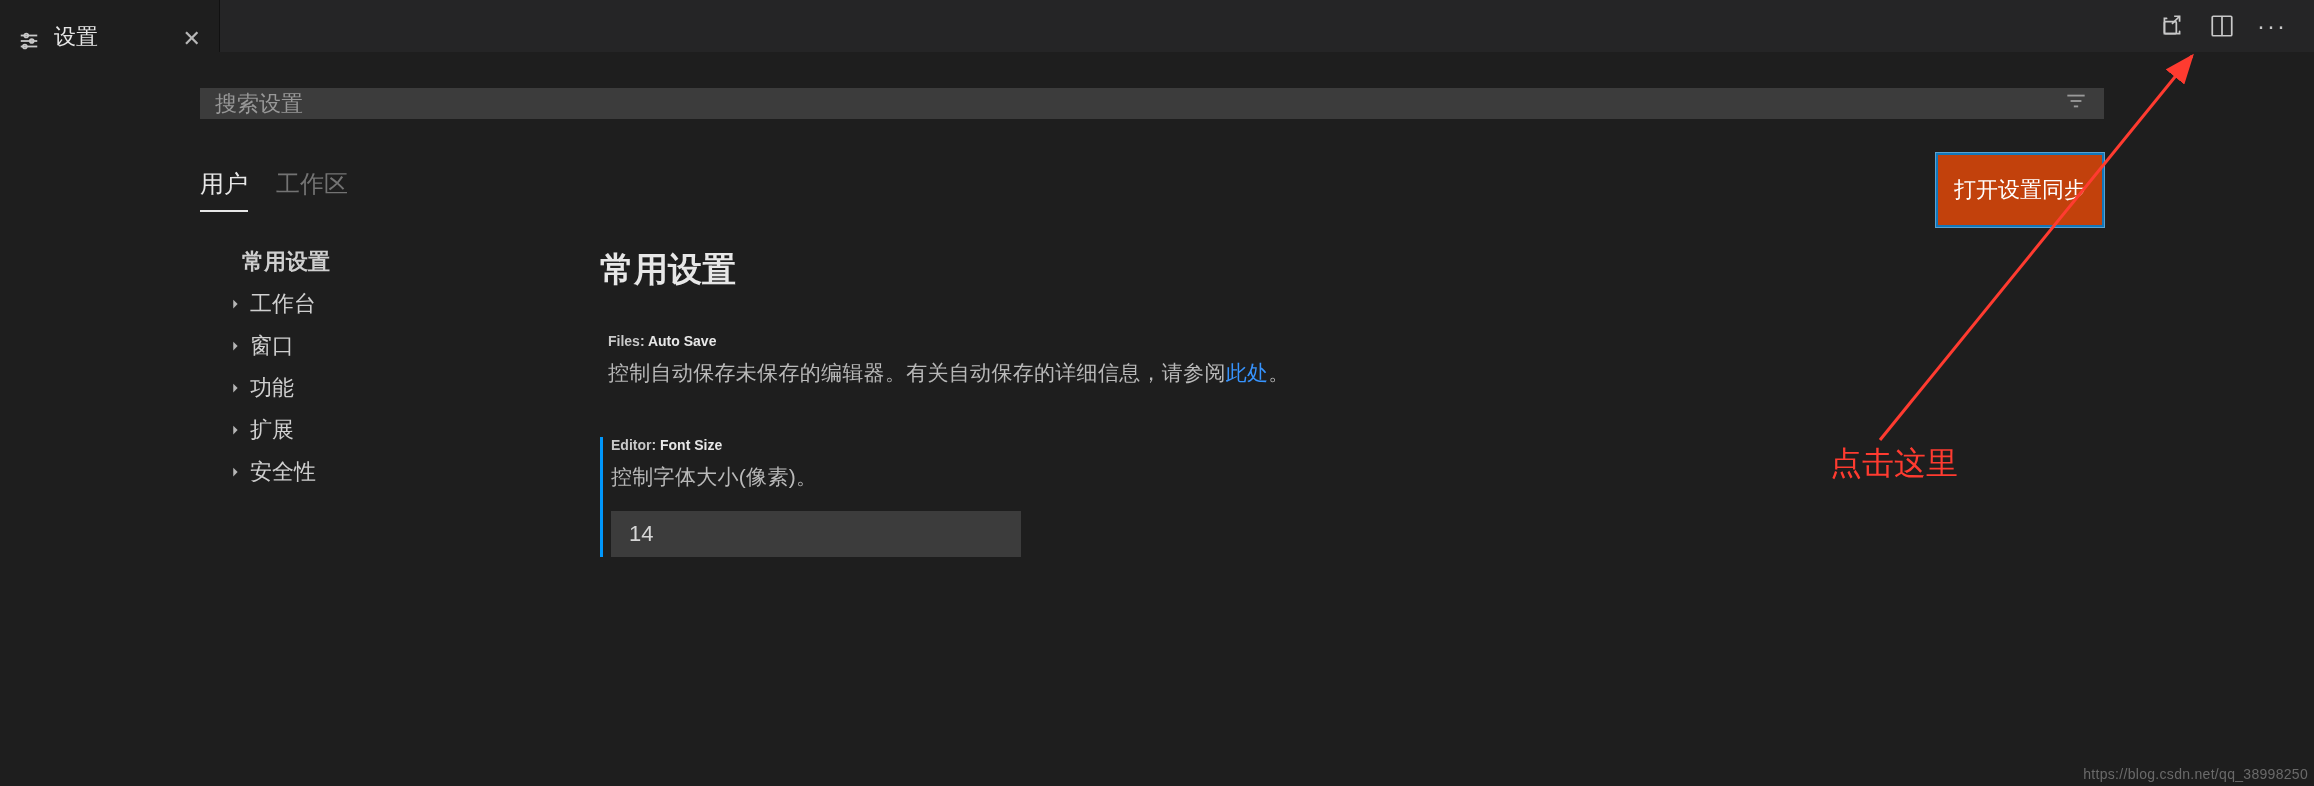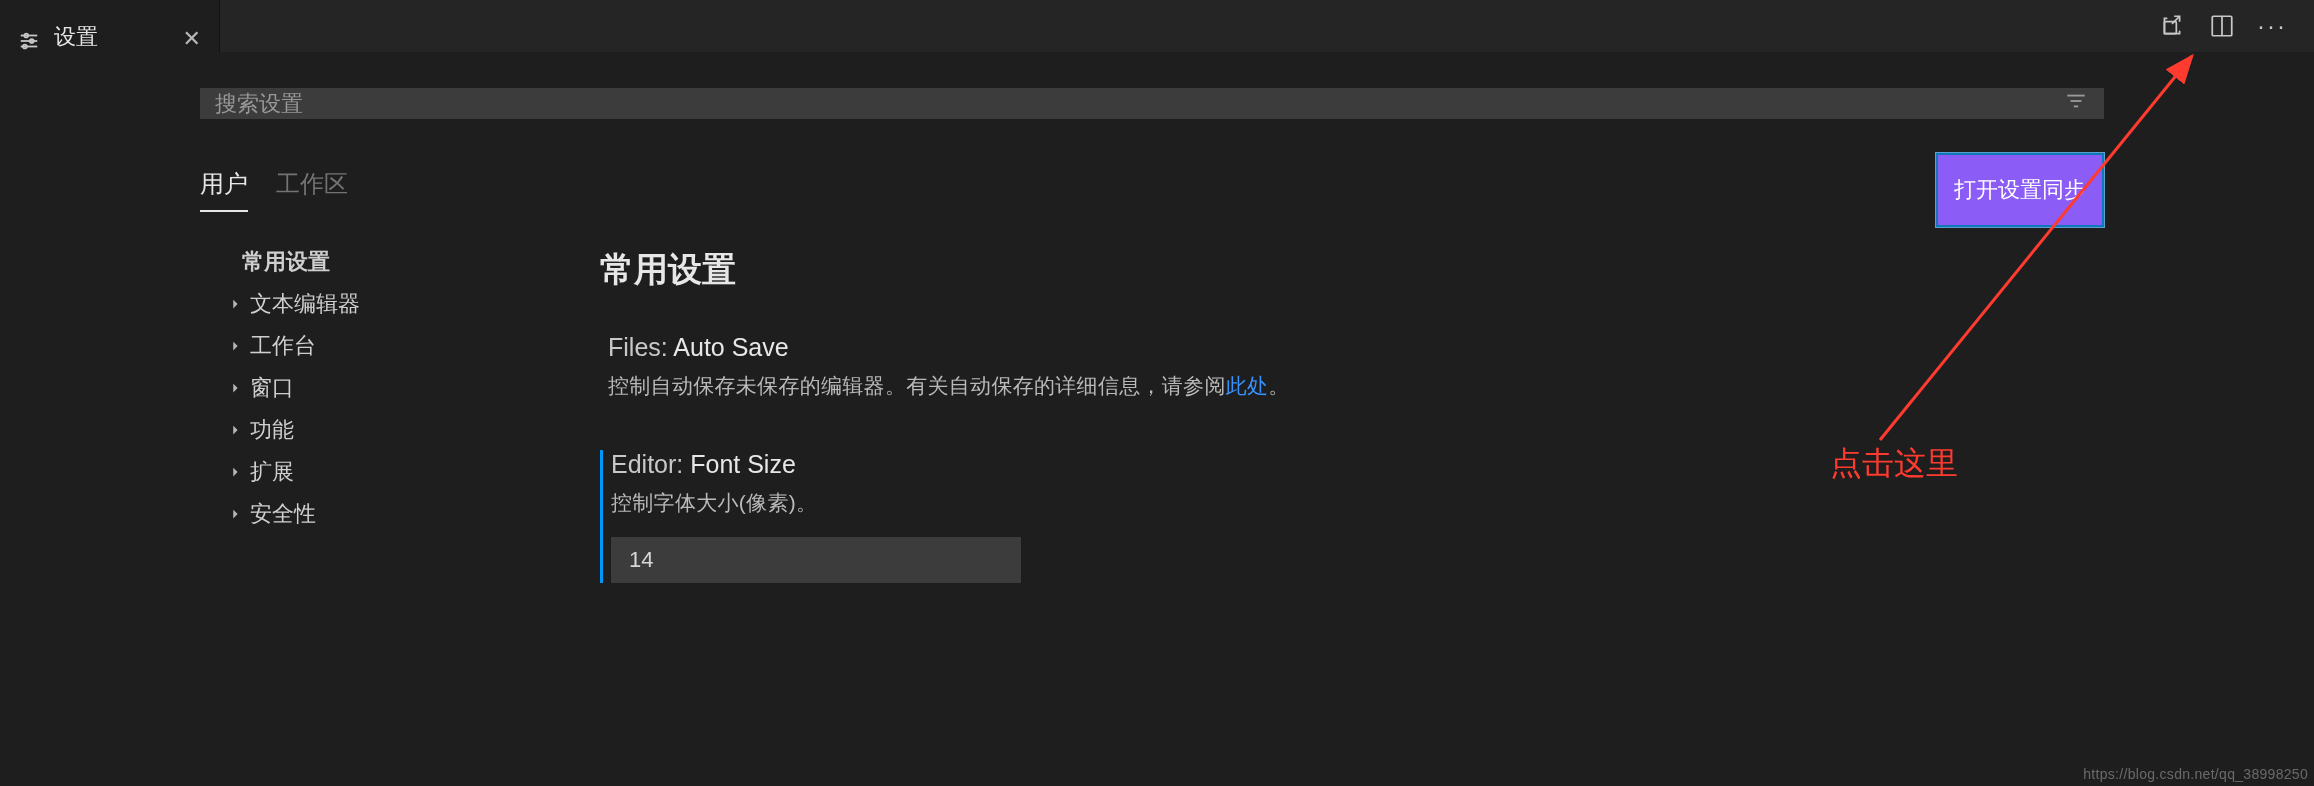--- a/index.html
+++ b/index.html
@@ -63,21 +63,21 @@
 
   .scope-row {
     display: flex; align-items: center; margin-top: 46px;
     height: 50px;
   }
   .scope-tabs { display: flex; gap: 28px; font-size: 24px; }
   .scope-tab { color:#737373; padding-bottom: 10px; cursor:pointer; }
   .scope-tab.active { color: #e7e7e7; border-bottom: 2px solid #e7e7e7; }
   .sync-btn {
     margin-left: auto;
-    background: #8b5cf6;
+    background: #c2410c;
     color: #fff;
     border: 2px solid #1177bb;
     outline: 1px solid #5aa0cf;
     padding: 20px 16px;
     font-size: 22px;
   }
 
   .body-cols { display: flex; margin-top: 26px; }
 
   
@@ -90,21 +90,21 @@
   .tree-item.top { padding-left: 42px; font-weight: 700; }
   .chev { width: 16px; display:inline-block; color:#b6b6b6; }
   .chev svg { width:14px; height:14px; }
 
   
   .settings-body { flex:1; padding-left: 40px; }
   .section-title { font-size: 34px; font-weight: 700; color:#e7e7e7; margin: 6px 0 40px; }
 
   .setting { margin-bottom: 50px; padding-left: 8px; }
   .setting.modified { border-left: 3px solid #0097fb; }
-  .setting-label { font-size: 25px; font-weight: 400; color:#dcdcdc; margin-bottom: 10px; }
+  .setting-label { font-size: 14px; font-weight: 700; color:#dcdcdc; margin-bottom: 10px; }
   .setting-label .prefix { color:#c8c8c8; }
   .setting-label .name { color:#e7e7e7; }
   .setting-desc { font-size: 21px; color:#b9b9b9; margin-bottom: 20px; letter-spacing:.3px; }
   .setting-desc a { color:#3794ff; text-decoration:none; }
 
   .select {
     width: 650px; height: 46px;
     background: #3c3c3c; display:flex; align-items:center;
     padding: 0 0 0 18px; color:#d6d6d6; font-size:22px;
     position:relative;
@@ -191,26 +191,20 @@
     <button class="sync-btn">打开设置同步</button>
   </div>
 
   <div class="body-cols">
     <div class="tree">
       <div class="tree-item top">常用设置</div>
       <div class="tree-item">
         <span class="chev"><svg viewBox="0 0 16 16" fill="#b6b6b6">
               <path d="M6 3l5 5-5 5z"></path>
             </svg></span>
-        <span>文本编辑器</span>
-      </div>
-      <div class="tree-item">
-        <span class="chev"><svg viewBox="0 0 16 16" fill="#b6b6b6">
-              <path d="M6 3l5 5-5 5z"></path>
-            </svg></span>
         <span>工作台</span>
       </div>
       <div class="tree-item">
         <span class="chev"><svg viewBox="0 0 16 16" fill="#b6b6b6">
               <path d="M6 3l5 5-5 5z"></path>
             </svg></span>
         <span>窗口</span>
       </div>
       <div class="tree-item">
         <span class="chev"><svg viewBox="0 0 16 16" fill="#b6b6b6">

